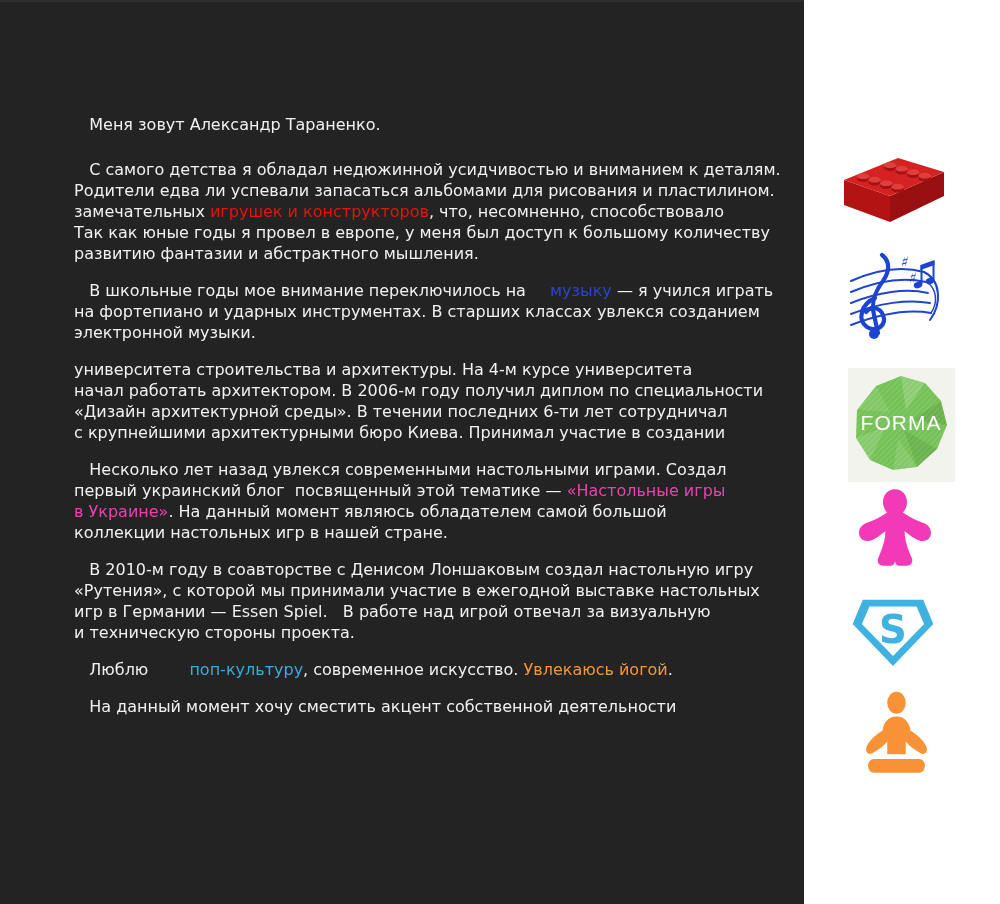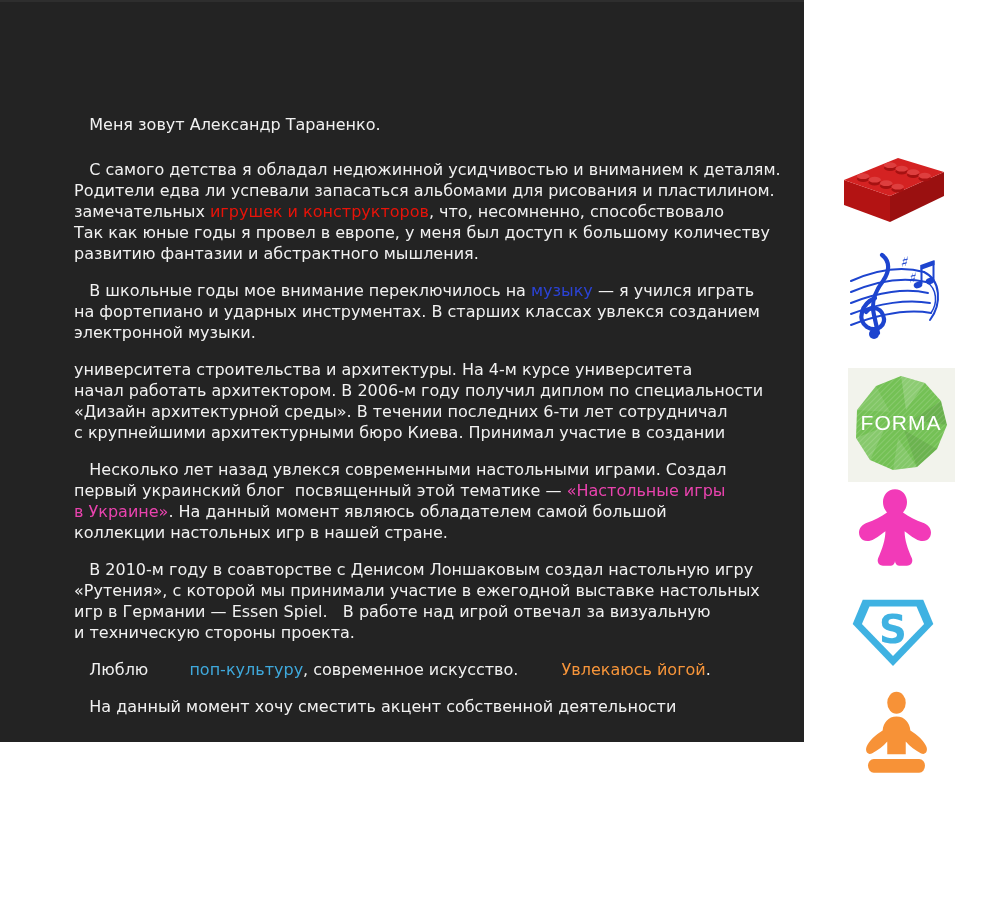--- a/index.html
+++ b/index.html
@@ -1,30 +1,30 @@
 <!DOCTYPE html>
 <html style="--c-page_bg: #ffffff; --c-panel_bg: #232323; --c-panel_top_edge: #2e2e2e; --c-text: #f1f1f1; --c-red: #e81309; --c-blue: #2b43d6; --c-green: #3ec13e; --c-pink: #e943ae; --c-cyan: #3fa9dc; --c-orange: #f7953a; --c-lego_top: #d42222; --c-lego_front: #b31313; --c-lego_side: #9a1010; --c-lego_stud: #de3e3e; --c-lego_stud_side: #a61111; --c-music_blue: #1d44cf; --c-forma_bg: #f2f3ec; --c-forma_green: #74c155; --c-meeple_pink: #f23ab8; --c-superman_blue: #3fb2e2; --c-yoga_orange: #f79237;"><head>
 <meta charset="utf-8">
 <style>
   html,body{margin:0;padding:0;background:#ffffff;}
   .page{position:relative;width:1000px;height:904px;background:var(--c-page_bg,#fff);overflow:hidden;
         font-family:"DejaVu Sans","Liberation Sans",sans-serif;}
-  .panel{position:absolute;left:0;top:0;width:804px;height:742px;background:var(--c-panel_bg,#232323);
+  .panel{position:absolute;left:0;top:0;width:804px;height:904px;background:var(--c-panel_bg,#232323);
          border-top:2px solid var(--c-panel_top_edge,#2e2e2e);box-sizing:border-box;overflow:hidden;}
   .bio-text{position:absolute;left:74px;top:112px;width:720px;color:var(--c-text,#f1f1f1);
             font-size:16px;line-height:21px;}
   .para{margin:0 0 16px 0;}
   .para:first-child{margin-bottom:24px;}
   .line{white-space:pre;}
   .seg-red{color:var(--c-red);}
-  .seg-blue{color:var(--c-blue);}
+  .seg-blue{color:var(--c-blue);margin-left:19px;}
   .seg-green{color:var(--c-green);}
   .seg-pink{color:var(--c-pink);}
   .seg-cyan{color:var(--c-cyan);margin-left:36px;}
-  .seg-orange{color:var(--c-orange);margin-left:38px;}
+  .seg-orange{color:var(--c-orange);}
   .sidebar{position:absolute;left:804px;top:0;width:196px;height:904px;background:var(--c-page_bg,#fff);}
   .icon-slot{position:absolute;}
   
   .f-lego-top{fill:var(--c-lego_top);}
   .f-lego-front{fill:var(--c-lego_front);}
   .f-lego-side{fill:var(--c-lego_side);}
   .f-lego-stud{fill:var(--c-lego_stud);}
   .f-lego-stud-side{fill:var(--c-lego_stud_side);}
   .s-music{stroke:var(--c-music_blue);}
   .f-music{fill:var(--c-music_blue);}

